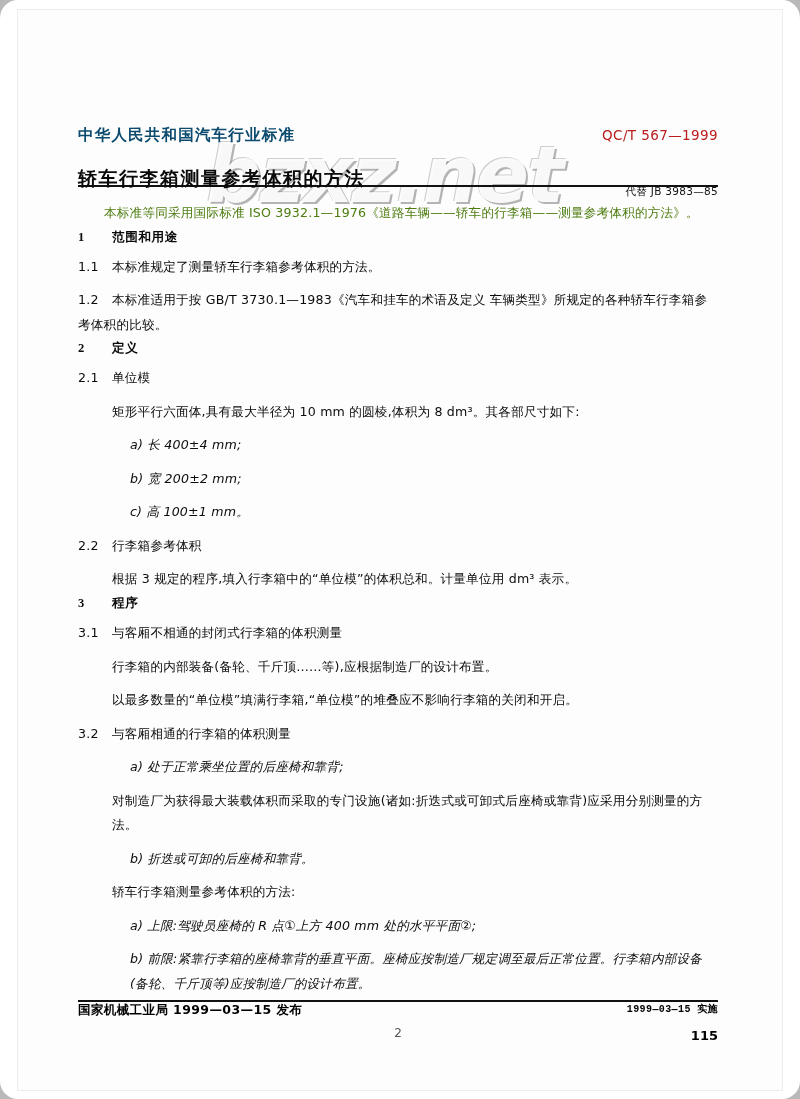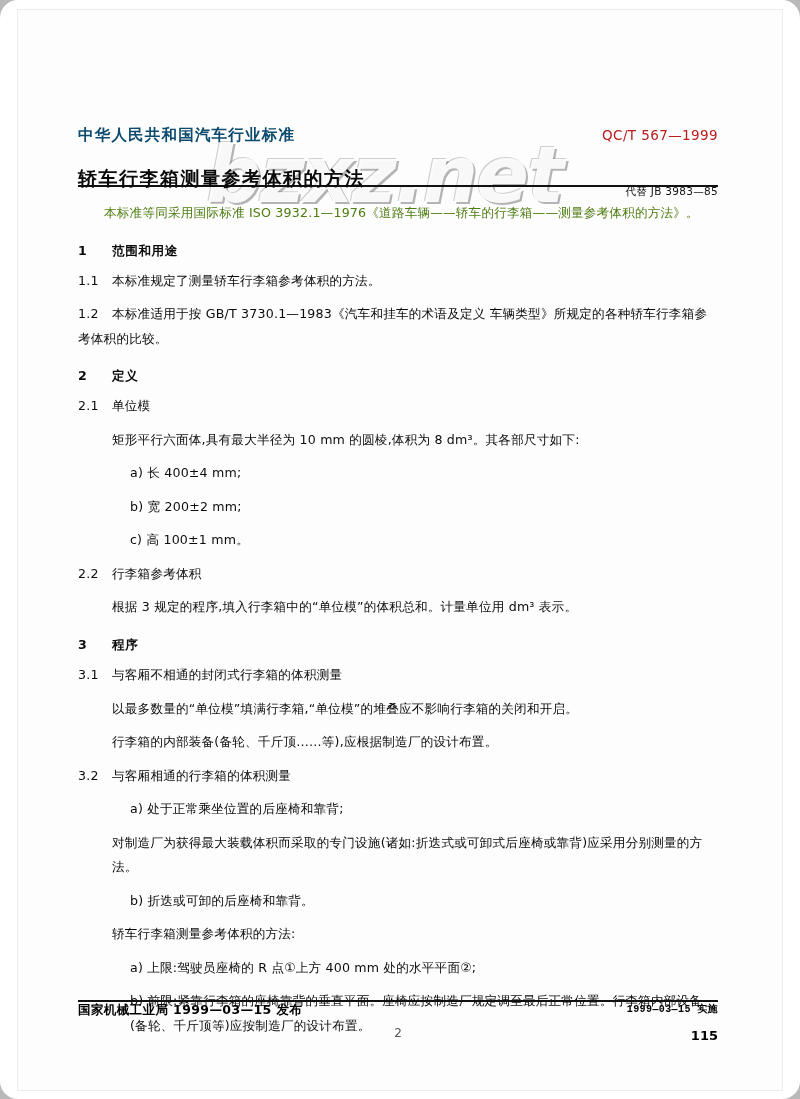--- a/index.html
+++ b/index.html
@@ -81,41 +81,42 @@
     line-height: 1.95;
     letter-spacing: 0.2px;
     color: #4d7c0f;
     text-align: justify;
   }
   .intro {
     margin-top: 14px;
     text-indent: 26px;
   }
   .sec-h {
-    margin-top: 17px;
+    margin-top: 3px;
     font-size: 12.6px;
     font-weight: bold;
     letter-spacing: 0.6px;
+    font-family: Liberation Serif, serif;
   }
   .sec-h .num {
     display: inline-block;
     min-width: 34px;
   }
   .clause {
     margin-top: 9px;
     font-size: 12.6px;
     line-height: 1.95;
     letter-spacing: 0.2px;
   }
   .clause .num {
     display: inline-block;
     min-width: 34px;
   }
   .indent1 { padding-left: 34px; }
-  .indent2 { padding-left: 52px; }
+  .indent2 { padding-left: 52px; font-style: italic; }
 
   
   .watermark {
     position: absolute;
     left: 188px;
     top: 120px;
     font-size: 78px;
     font-weight: bold;
     font-style: italic;
     color: rgba(255,255,255,0.92);
@@ -221,22 +222,22 @@
         <span class="num">2.2</span><span>行李箱参考体积</span>
       </div>
       <div class="clause indent1">根据 3 规定的程序,填入行李箱中的“单位模”的体积总和。计量单位用 dm³ 表示。</div>
 
       <div class="sec-h">
         <span class="num">3</span><span>程序</span>
       </div>
       <div class="clause">
         <span class="num">3.1</span><span>与客厢不相通的封闭式行李箱的体积测量</span>
       </div>
+      <div class="clause indent1">行李箱的内部装备(备轮、千斤顶……等),应根据制造厂的设计布置。</div>
       <div class="clause indent1">以最多数量的“单位模”填满行李箱,“单位模”的堆叠应不影响行李箱的关闭和开启。</div>
-      <div class="clause indent1">行李箱的内部装备(备轮、千斤顶……等),应根据制造厂的设计布置。</div>
       <div class="clause">
         <span class="num">3.2</span><span>与客厢相通的行李箱的体积测量</span>
       </div>
       <div class="clause indent2">a) 处于正常乘坐位置的后座椅和靠背;</div>
       <div class="clause indent1">对制造厂为获得最大装载体积而采取的专门设施(诸如:折迭式或可卸式后座椅或靠背)应采用分别测量的方法。</div>
       <div class="clause indent2">b) 折迭或可卸的后座椅和靠背。</div>
       <div class="clause indent1">轿车行李箱测量参考体积的方法:</div>
       <div class="clause indent2">a) 上限:驾驶员座椅的 R 点①上方 400 mm 处的水平平面②;</div>
       <div class="clause indent2">b) 前限:紧靠行李箱的座椅靠背的垂直平面。座椅应按制造厂规定调至最后正常位置。行李箱内部设备(备轮、千斤顶等)应按制造厂的设计布置。</div>
 

